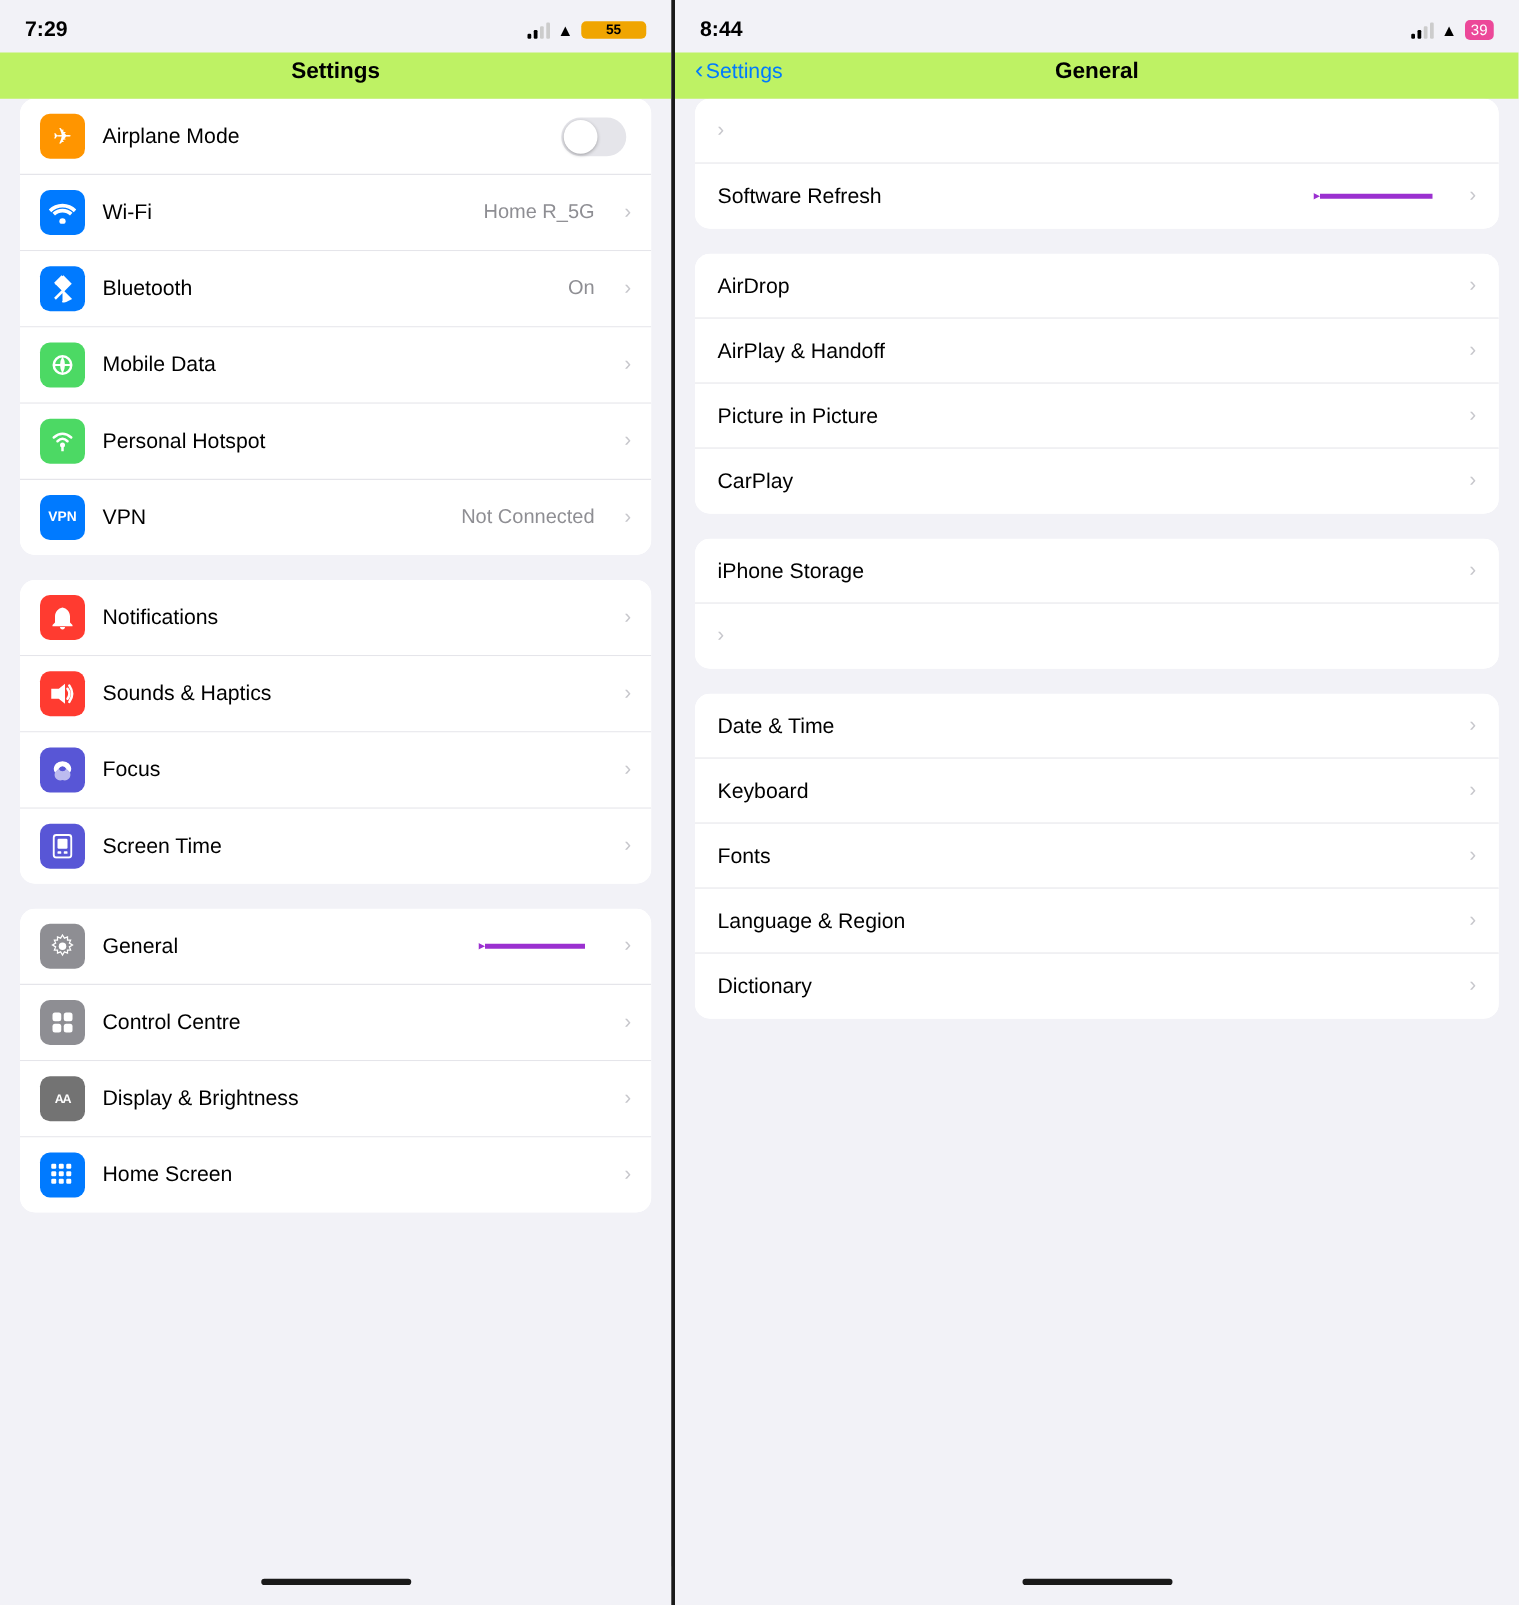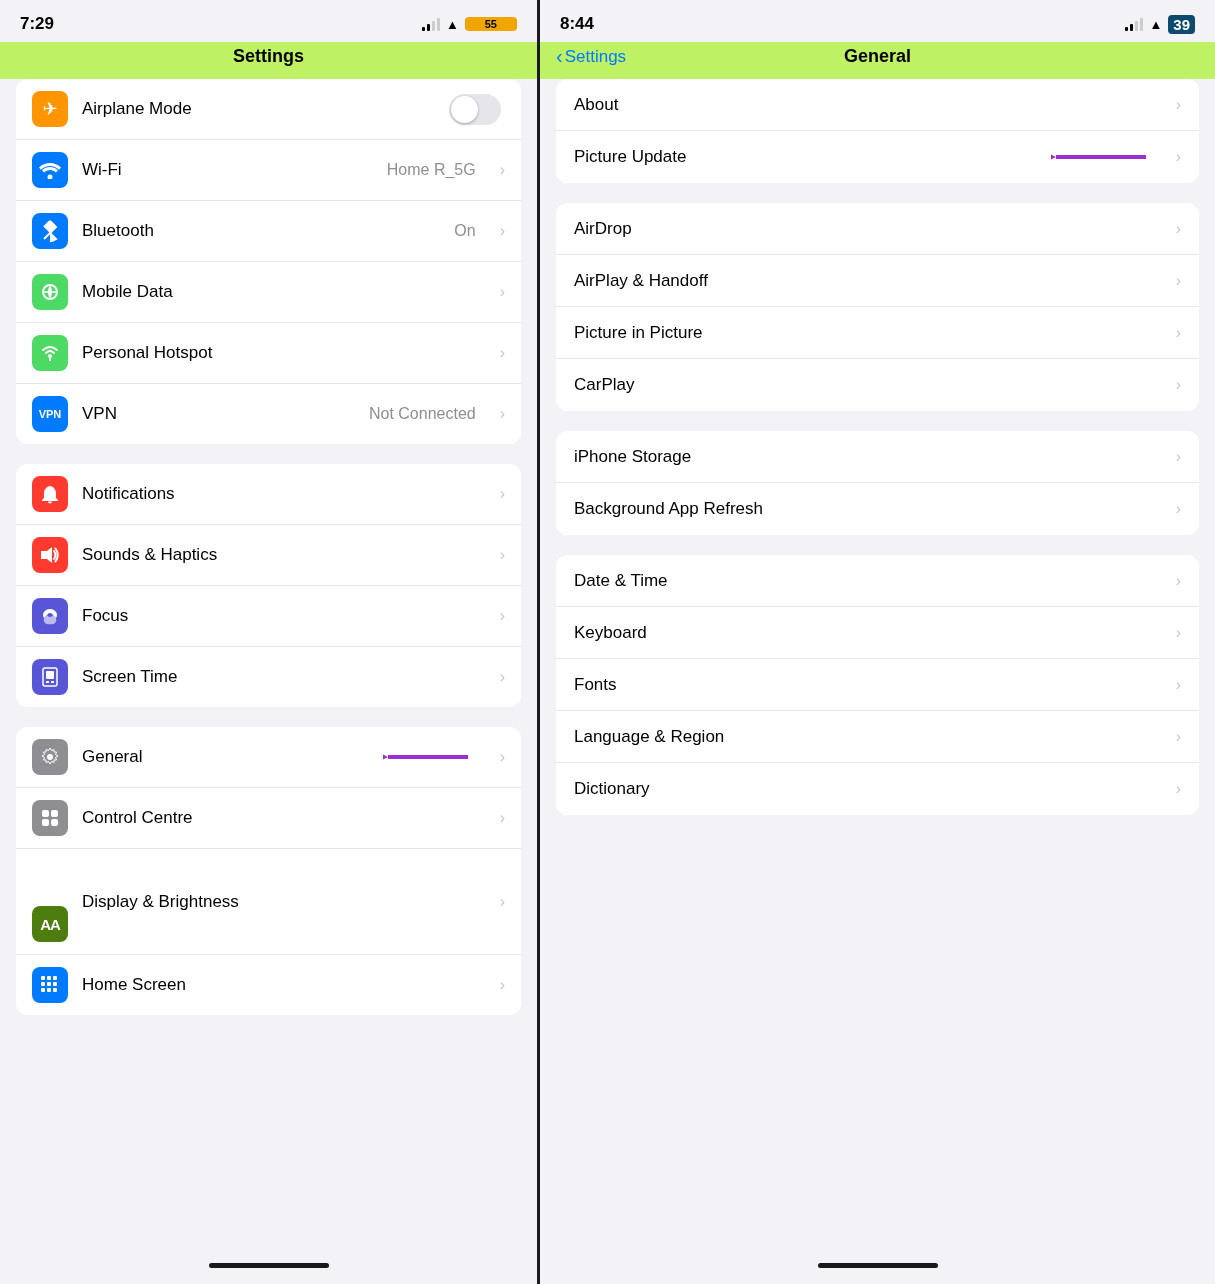--- a/index.html
+++ b/index.html
@@ -68,24 +68,24 @@
     }
     .battery-badge {
       background: #f0a500;
       color: #000;
       font-size: 11px;
       font-weight: 700;
       padding: 1px 20px;
       border-radius: 4px;
     }
     .battery-badge-dark {
-      background: #0c4a6e;
+      background: #ec4899;
       color: #fff;
-      font-size: 15px;
-      font-weight: 700;
+      font-size: 12px;
+      font-weight: 400;
       padding: 1px 5px;
       border-radius: 4px;
     }
 
     
     .nav-header {
       display: flex;
       justify-content: center;
       align-items: center;
       padding: 4px 20px 12px;
@@ -407,21 +407,21 @@
             <rect x="11" y="2" width="7" height="7" rx="2" fill="white"></rect>
             <rect x="2" y="11" width="7" height="7" rx="2" fill="white"></rect>
             <rect x="11" y="11" width="7" height="7" rx="2" fill="white"></rect>
           </svg>
         </div>
         <span class="row-label">Control Centre</span>
         <span class="chevron">›</span>
       </div>
 
       <div class="settings-row">
-        <div class="icon-wrap" style="background:#4d7c0f; font-size:15px; font-weight:700; letter-spacing:-1px;margin-top:45px;">AA</div>
+        <div class="icon-wrap" style="background:#737373; font-size:10px; font-weight:700; letter-spacing:-1px;">AA</div>
         <span class="row-label">Display &amp; Brightness</span>
         <span class="chevron">›</span>
       </div>
 
       <div class="settings-row">
         <div class="icon-wrap" style="background:#007aff;">
           <svg width="20" height="20" viewBox="0 0 20 20" fill="white">
             <rect x="1" y="1" width="4" height="4" rx="1" fill="white"></rect>
             <rect x="7" y="1" width="4" height="4" rx="1" fill="white"></rect>
             <rect x="13" y="1" width="4" height="4" rx="1" fill="white"></rect>
@@ -468,25 +468,24 @@
       <span class="nav-back-chevron">‹</span>
       <span style="font-size:17px; color:#007aff;">Settings</span>
     </div>
     <span class="nav-title">General</span>
   </div>
 
   <div class="settings-scroll">
 
     <div class="right-settings-group">
       <div class="right-settings-row">
-        <span class="right-row-label">About</span>
         <span class="right-chevron">›</span>
       </div>
       <div class="right-settings-row" style="position:relative;">
-        <span class="right-row-label">Picture Update</span>
+        <span class="right-row-label">Software Refresh</span>
 
         <svg style="position:absolute; right:48px; top:50%; transform:translateY(-50%);" width="100" height="30" viewBox="0 0 100 30">
           <defs>
             <marker id="arrowhead-left2" markerWidth="8" markerHeight="8" refX="0" refY="4" orient="auto">
               <path d="M8,0 L0,4 L8,8 Z" fill="#9b30d0"></path>
             </marker>
           </defs>
           <line x1="95" y1="15" x2="5" y2="15" stroke="#9b30d0" stroke-width="4" marker-end="url(#arrowhead-left2)"></line>
         </svg>
         <span class="right-chevron">›</span>
@@ -511,21 +510,20 @@
         <span class="right-chevron">›</span>
       </div>
     </div>
 
     <div class="right-settings-group">
       <div class="right-settings-row">
         <span class="right-row-label">iPhone Storage</span>
         <span class="right-chevron">›</span>
       </div>
       <div class="right-settings-row">
-        <span class="right-row-label">Background App Refresh</span>
         <span class="right-chevron">›</span>
       </div>
     </div>
 
     <div class="right-settings-group">
       <div class="right-settings-row">
         <span class="right-row-label">Date &amp; Time</span>
         <span class="right-chevron">›</span>
       </div>
       <div class="right-settings-row">

